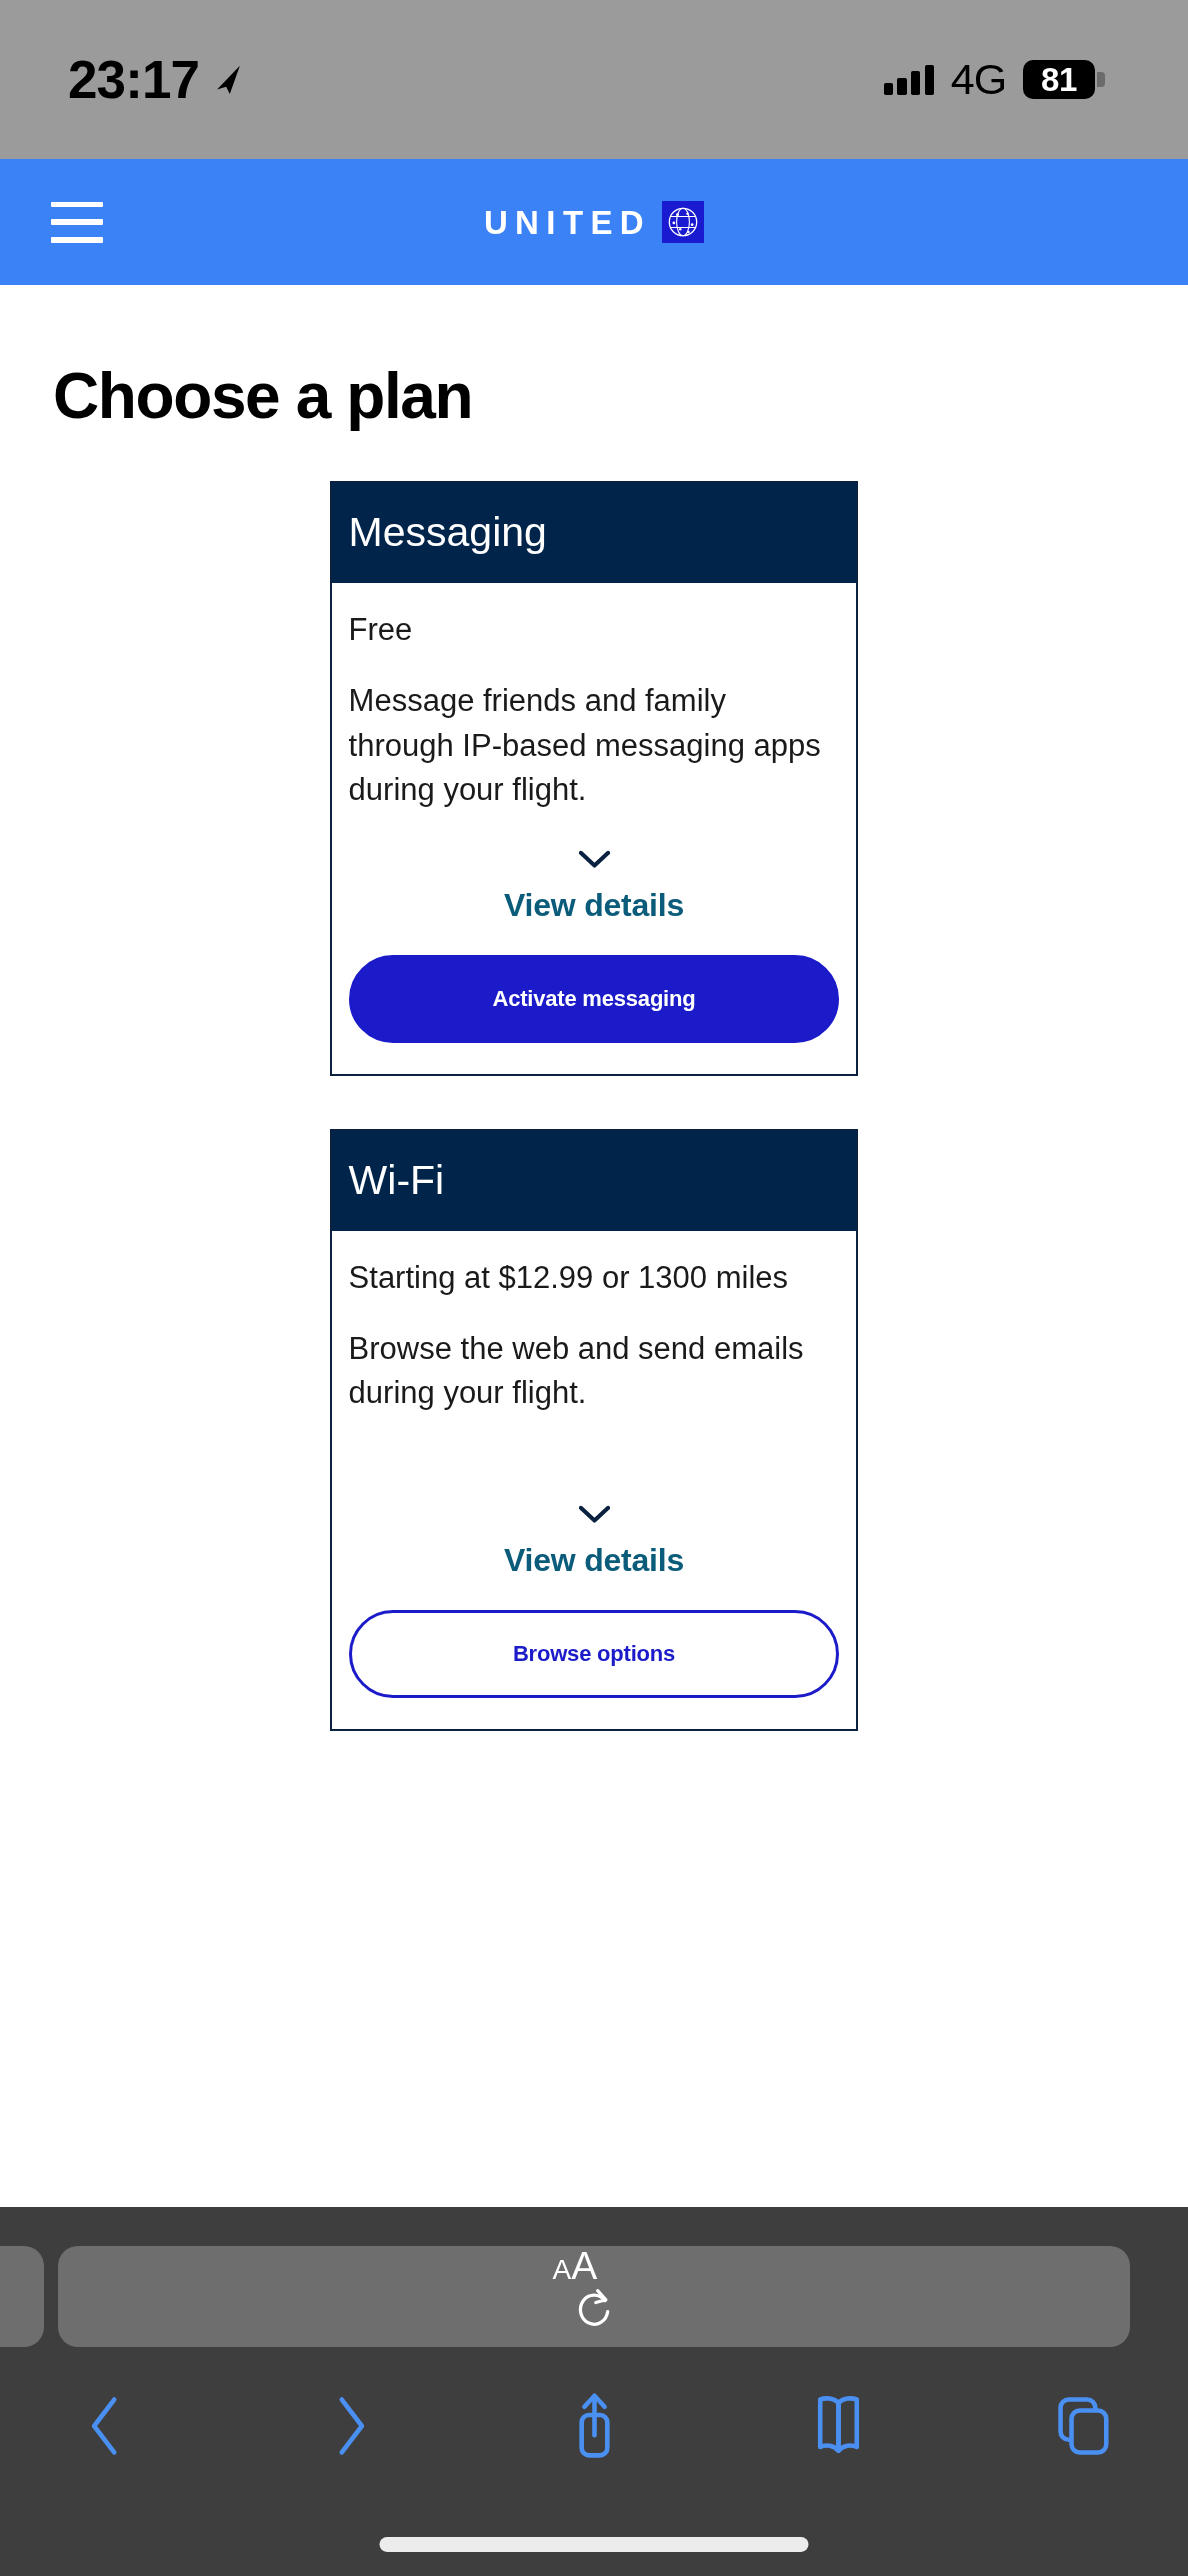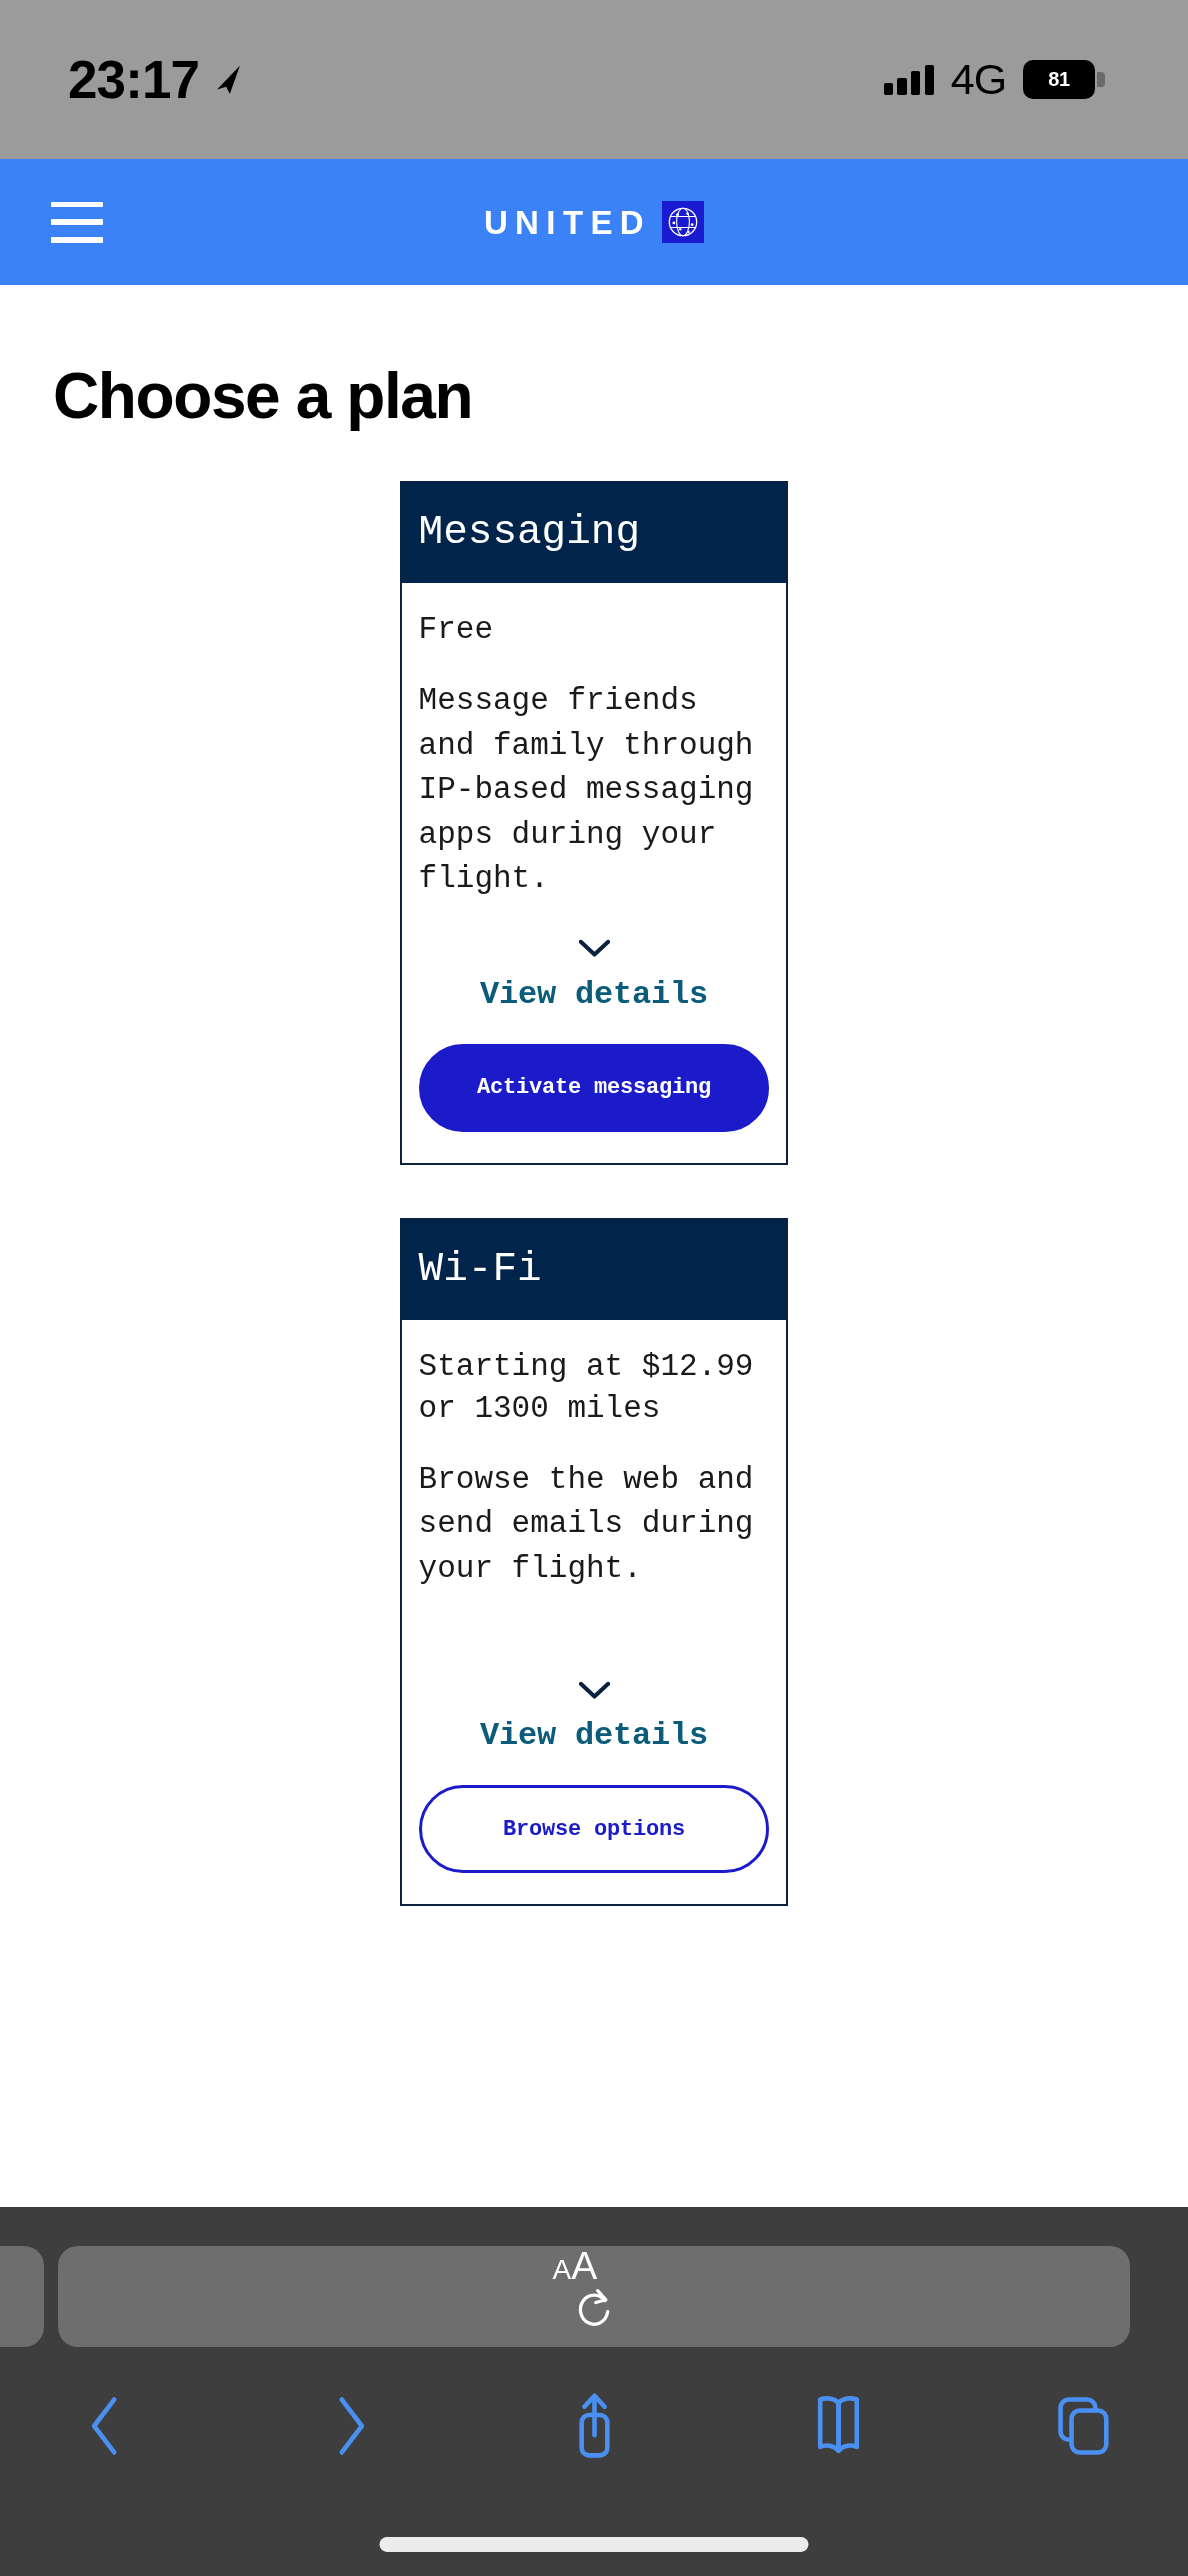--- a/index.html
+++ b/index.html
@@ -27,21 +27,21 @@
   .bars i:nth-child(1){ height:12px; }
   .bars i:nth-child(2){ height:17.5px; }
   .bars i:nth-child(3){ height:24px; }
   .bars i:nth-child(4){ height:30px; }
   .net { font-size:43px; font-weight:500; color:#000; letter-spacing:-0.9px; line-height:1; }
   .battery { position:relative; display:flex; align-items:center; }
   .batt-body {
     width:72px; height:39px; background:#000; border-radius:10px;
     display:flex; align-items:center; justify-content:center;
   }
-  .batt-pct { color:#fff; font-size:20px; font-weight:700; letter-spacing:-0.5px; }
+  .batt-pct { color:#fff; font-size:33px; font-weight:700; letter-spacing:-0.5px; }
   .batt-cap { width:8.3px; height:14.7px; background:#6b6b6b; border-radius:0 3.7px 3.7px 0; margin-left:1.8px; }
 
   
   .siteheader {
     position:absolute; top:159px; left:0; width:1188px; height:126px;
     background:#3b82f6;
     display:flex; align-items:center;
   }
   .hamburger { position:absolute; left:51px; width:52px; height:41px; display:flex; flex-direction:column; justify-content:space-between; }
   .hamburger span { display:block; height:5.5px; background:#fff; border-radius:0.9px; }
@@ -51,22 +51,22 @@
 
   
   .content { position:absolute; top:286px; left:0; width:1188px; }
   .page-title {
     font-size:64px; font-weight:700; color:#000;
     letter-spacing:-1.4px; padding:78px 0 0 53px; line-height:1;
     font-stretch:condensed;
   }
 
   .card {
-    margin:53px auto 0; width:388px;
-    border:2.8px solid #0a2240; background:#f97316;font-family:Liberation Mono, monospace;
+    margin:53px auto 0; width:528px;
+    border:2.8px solid #0a2240; background:#f97316;
   }
   .card-head { background:#00244a; padding:27px 16.6px 28px 16.6px; }
   .card-title { color:#ffffff; font-size:41px; font-weight:400; line-height:1.1; }
   .card-body { padding:26px 16.6px 31px 16.6px; background:#fff; }
   .price { font-size:31px; color:#1a1a1a; line-height:1.35; margin-bottom:28px; }
   .desc { font-size:31px; color:#1a1a1a; line-height:1.44; }
 
   .viewdetails {
     display:flex; align-items:center; gap:18.4px;
     margin-top:37px; margin-bottom:31px;flex-direction:column;

